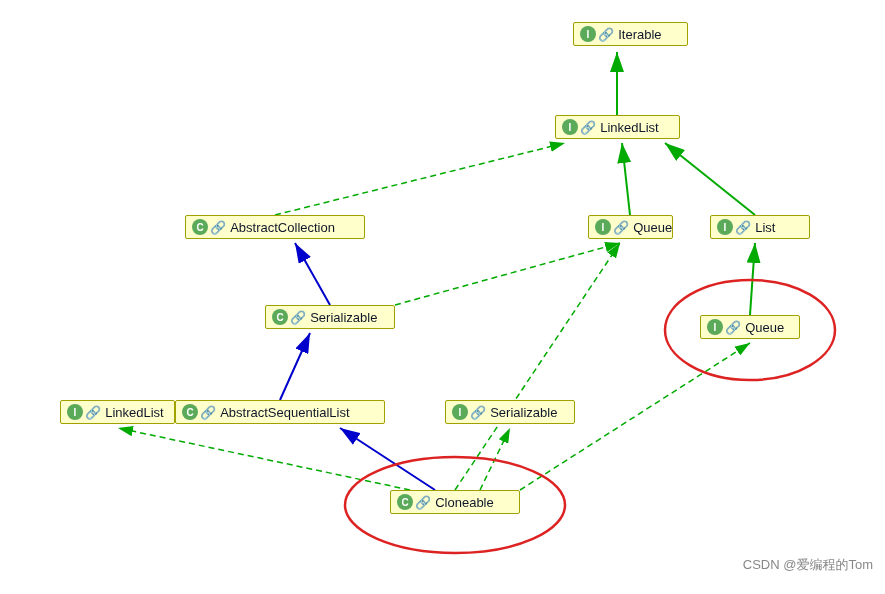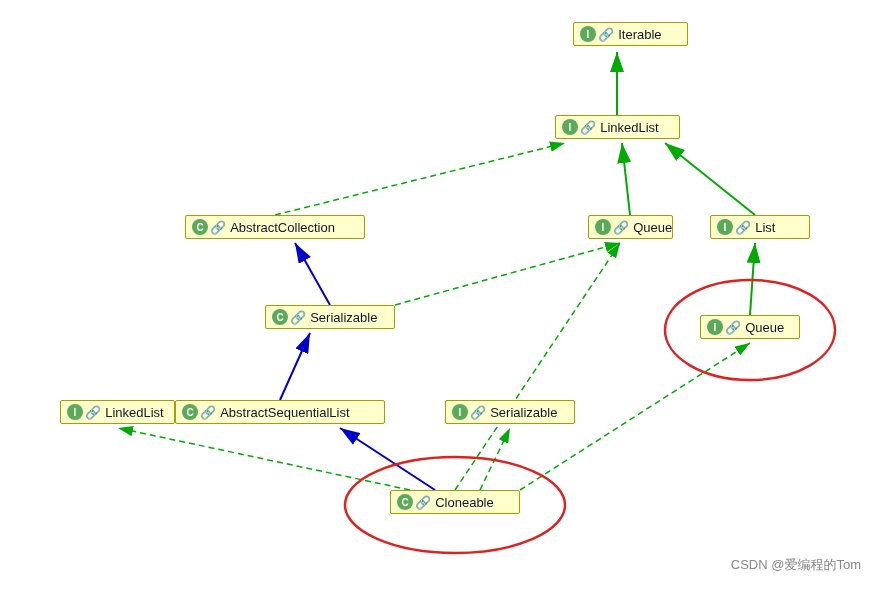--- a/index.html
+++ b/index.html
@@ -62,21 +62,21 @@
       color: #5aaa5a;
       font-size: 13px;
     }
     .node-label {
       color: #0f172a;
       font-size: 13px;
     }
     .watermark {
       position: absolute;
       bottom: 20px;
-      right: 24px;
+      right: 12px;
       font-size: 13px;
       color: #888;
     }
   </style>
 </head>
 <body>
 
 <div class="diagram-container">
 
   <svg class="diagram-svg">

